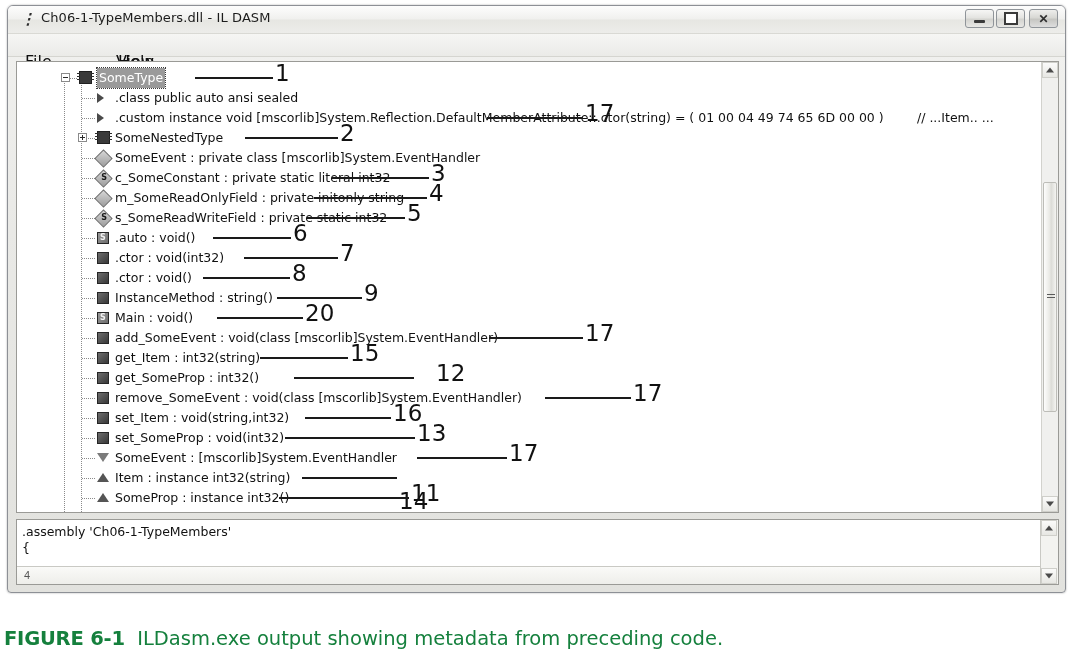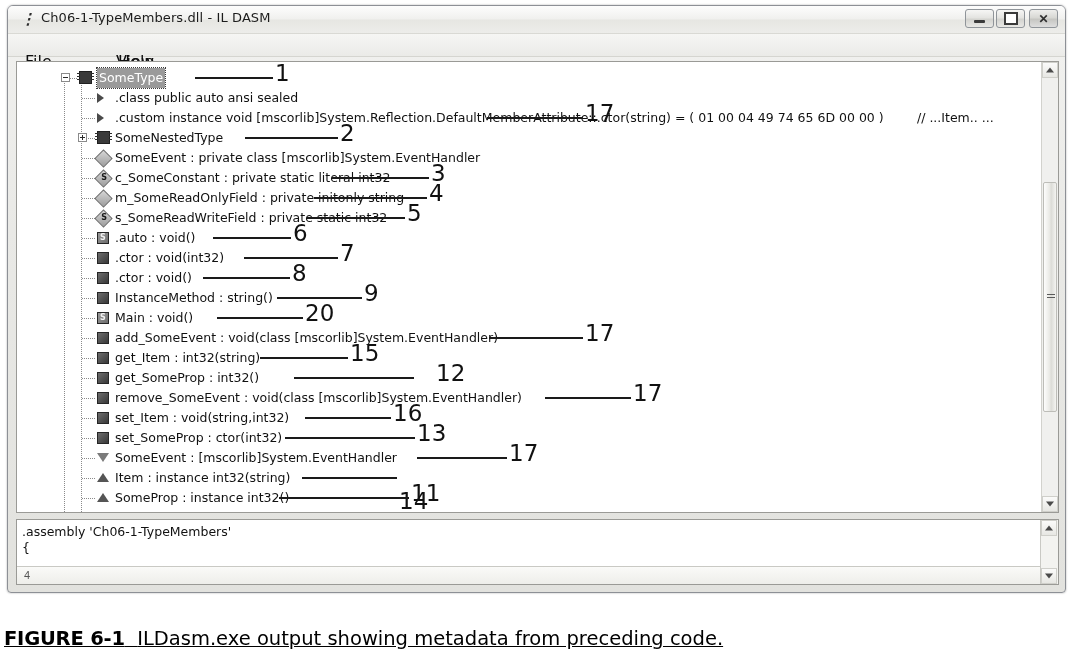--- a/index.html
+++ b/index.html
@@ -209,24 +209,23 @@
     position:absolute;right:0;top:0;bottom:0;width:17px;
     background:#f3f3f0;border-left:1px solid #c9c9c4;
   }
   #bot-caret{
     position:absolute;left:7px;bottom:3px;font-size:11px;color:#555;
   }
 
   
   #caption{
     position:absolute;left:4px;top:627px;width:1060px;
-    font-size:19.5px;color:#000000;
+    font-size:19.5px;color:#15803d;
     font-family:"DejaVu Sans","Liberation Sans",sans-serif;
     white-space:nowrap;
-    text-decoration:underline;
   }
   #caption b{font-weight:700;letter-spacing:-.2px;}
   #caption span.ct{font-weight:400;}
 </style>
 </head>
 <body>
 
 <div id="window">
 
   <div id="titlebar">
@@ -356,21 +355,21 @@
           <span class="lbl" style="position: absolute; left: 98px; top: 0px;">remove_SomeEvent : void(class [mscorlib]System.EventHandler)</span>
         </div>
         <div class="row" style="top: 346px;">
           <div class="hguide" style="left: 65px; top: 10px; width: 13px;"></div>
           <span class="ico ico-method" style="left: 80px;"></span>
           <span class="lbl" style="position: absolute; left: 98px; top: 0px;">set_Item : void(string,int32)</span>
         </div>
         <div class="row" style="top: 366px;">
           <div class="hguide" style="left: 65px; top: 10px; width: 13px;"></div>
           <span class="ico ico-method" style="left: 80px;"></span>
-          <span class="lbl" style="position: absolute; left: 98px; top: 0px;">set_SomeProp : ctor(int32)</span>
+          <span class="lbl" style="position: absolute; left: 98px; top: 0px;">set_SomeProp : void(int32)</span>
         </div>
         <div class="row" style="top: 386px;">
           <div class="hguide" style="left: 65px; top: 10px; width: 13px;"></div>
           <span class="ico ico-tri-down" style="left: 80px;"></span>
           <span class="lbl" style="position: absolute; left: 98px; top: 0px;">SomeEvent : [mscorlib]System.EventHandler</span>
         </div>
         <div class="row" style="top: 406px;">
           <div class="hguide" style="left: 65px; top: 10px; width: 13px;"></div>
           <span class="ico ico-tri-up" style="left: 80px;"></span>
           <span class="lbl" style="position: absolute; left: 98px; top: 0px;">Item : instance int32(string)</span>

